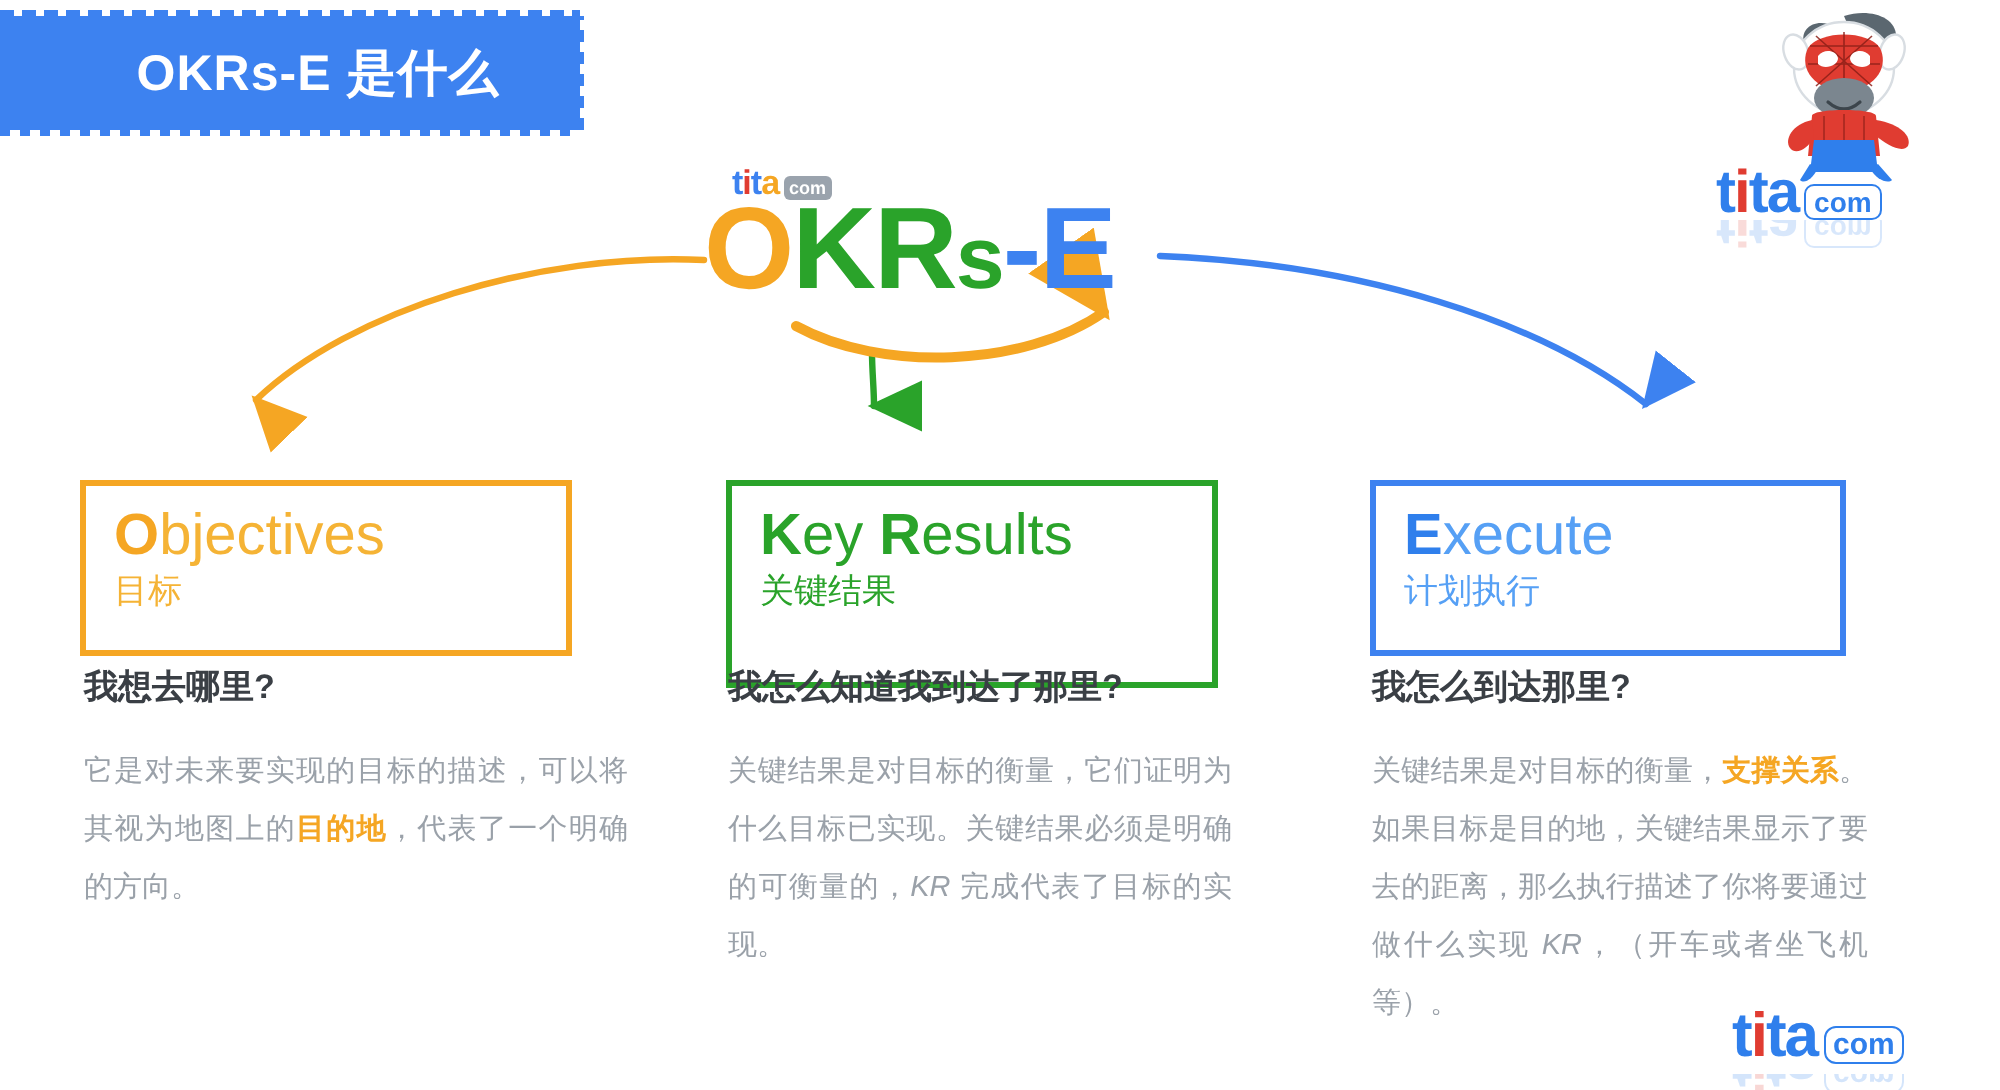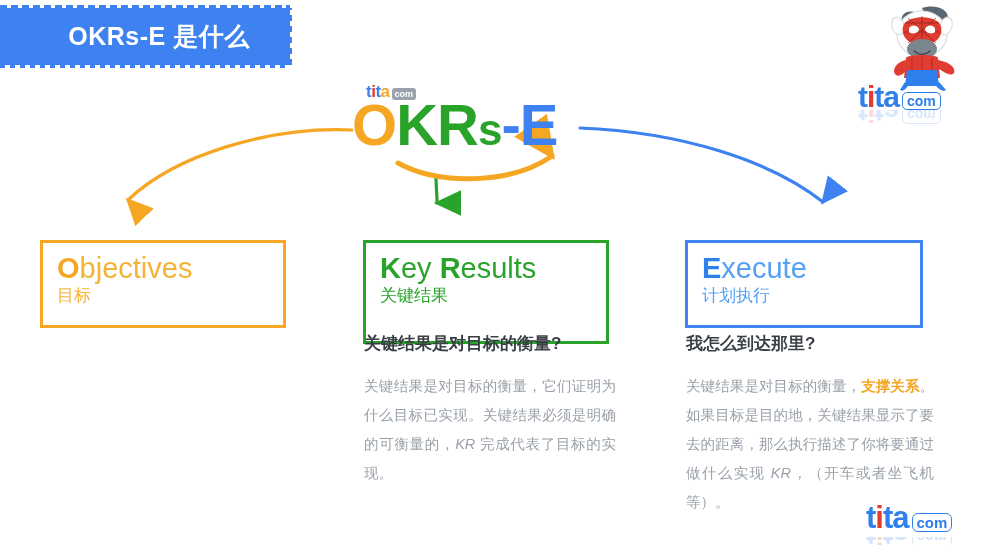--- a/index.html
+++ b/index.html
@@ -346,23 +346,27 @@
   <div class="concept-box" id="box-keyresults">
     <div class="box-title"><span class="cap">K</span><span>ey </span><span class="cap">R</span><span>esults</span></div>
     <div class="box-sub">关键结果</div>
   </div>
 
   <div class="concept-box" id="box-execute">
     <div class="box-title"><span class="cap">E</span><span>xecute</span></div>
     <div class="box-sub">计划执行</div>
   </div>
 
+  <div class="text-col" id="col-objectives">
+    <p class="col-question">我想去哪里?</p>
+    <p class="col-body"><span>它是对未来要实现的目标的描述，可以将其视为地图上的</span><span class="hl">目的地</span><span>，代表了一个明确的方向。</span></p>
+  </div>
 
   <div class="text-col" id="col-keyresults">
-    <p class="col-question">关键结果是对目标的衡量?</p>
+    <p class="col-question">我怎么知道我到达了那里?</p>
     <p class="col-body"><span>关键结果是对目标的衡量，它们证明为什么目标已实现。关键结果必须是明确的可衡量的，</span><span class="it">KR</span><span> 完成代表了目标的实现。</span></p>
   </div>
 
   <div class="text-col" id="col-execute">
     <p class="col-question">我怎么到达那里?</p>
     <p class="col-body"><span>关键结果是对目标的衡量，</span><span class="hl">支撑关系</span><span>。如果目标是目的地，关键结果显示了要去的距离，那么执行描述了你将要通过做什么实现 </span><span class="it">KR</span><span>，（开车或者坐飞机等）。</span></p>
   </div>
 
   <div id="mascot-block">
     <svg id="mascot-figure" width="92" height="92" viewBox="0 0 92 92">

